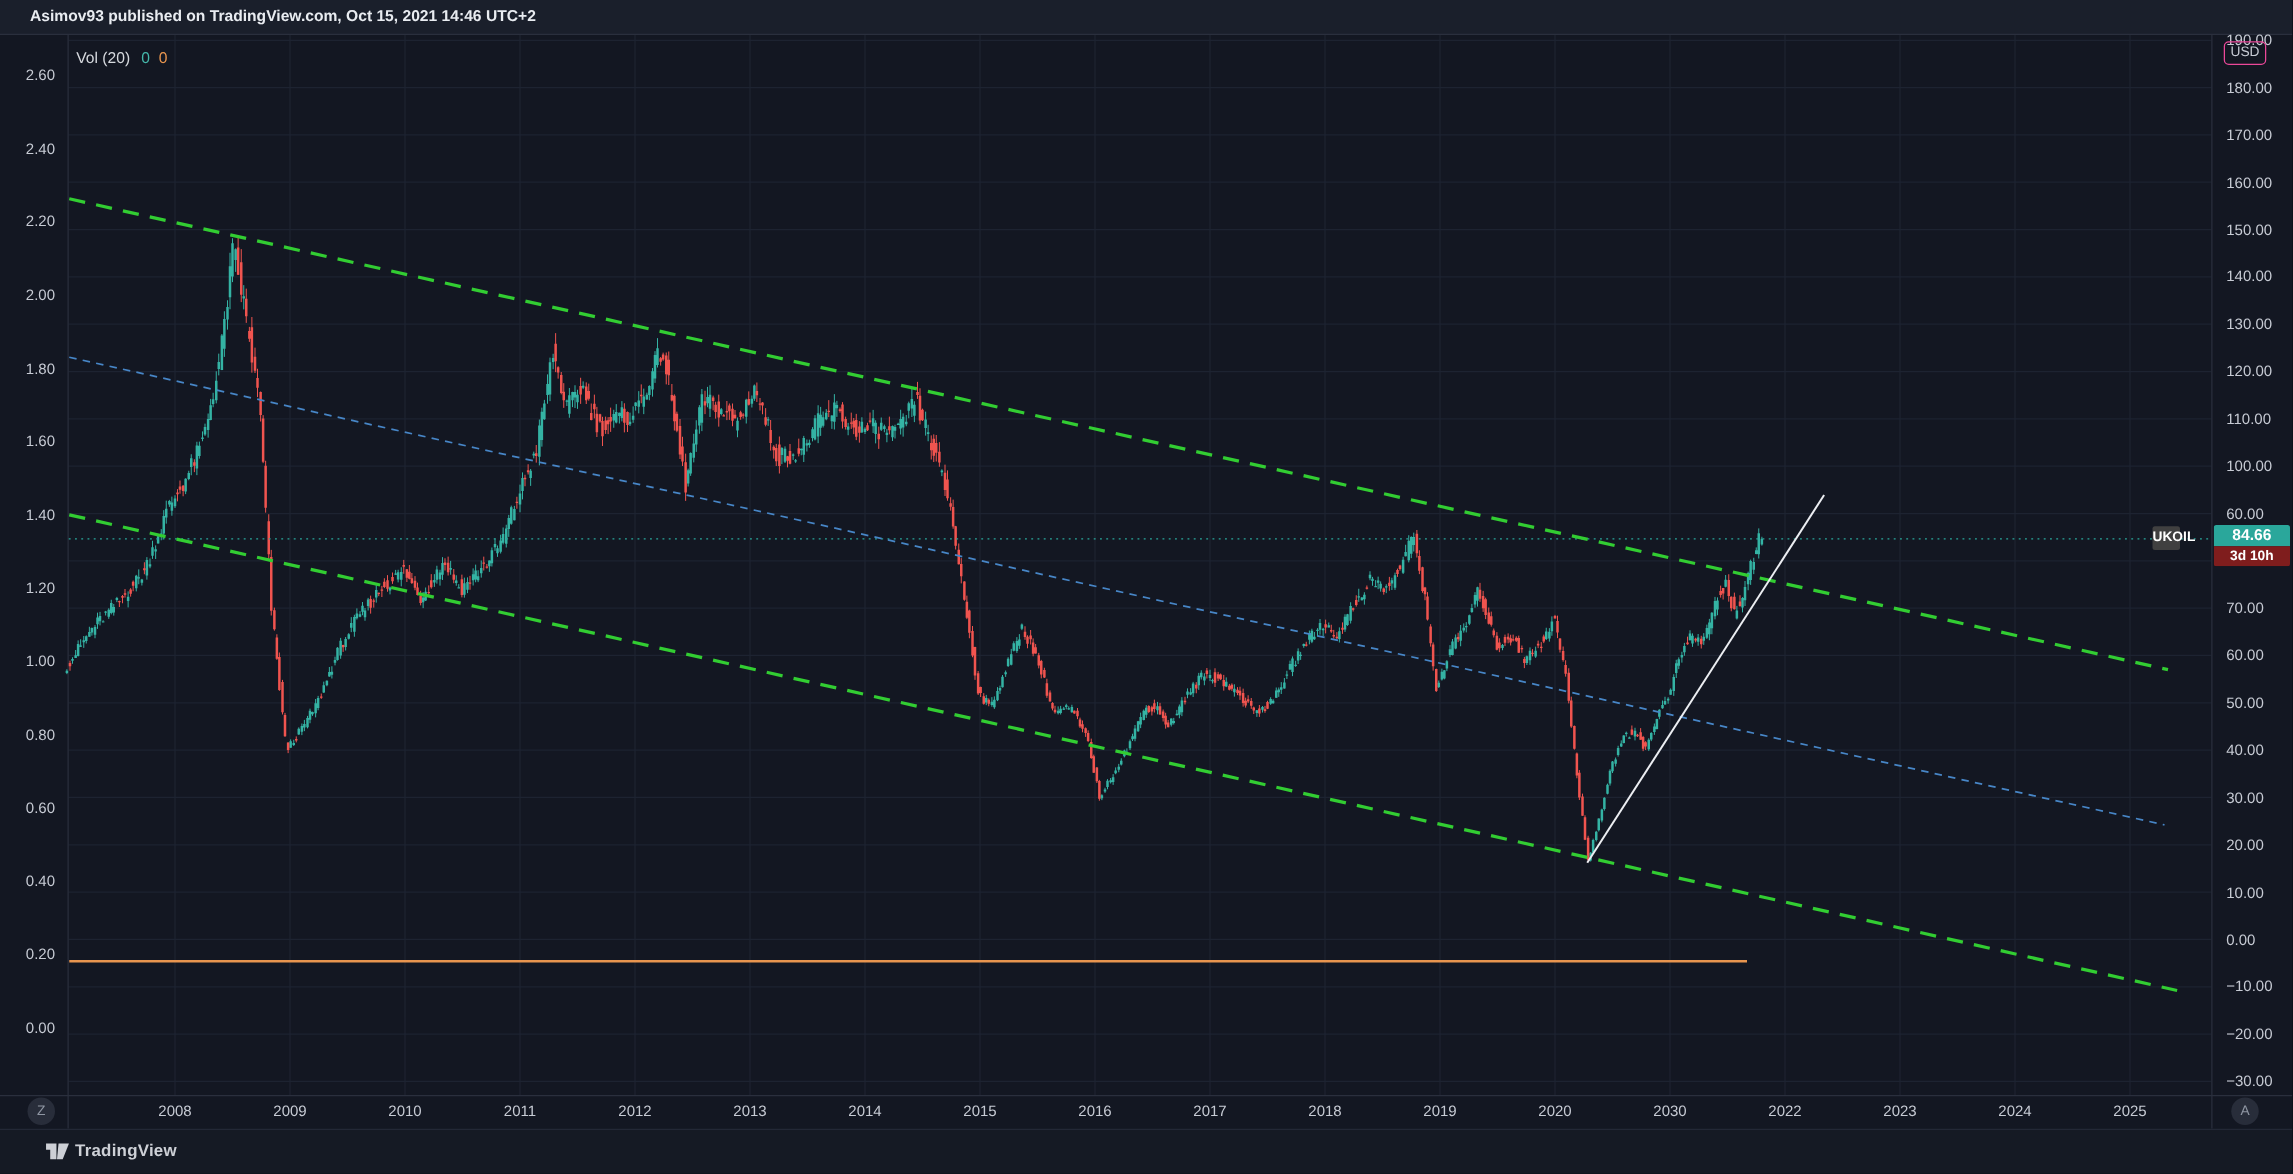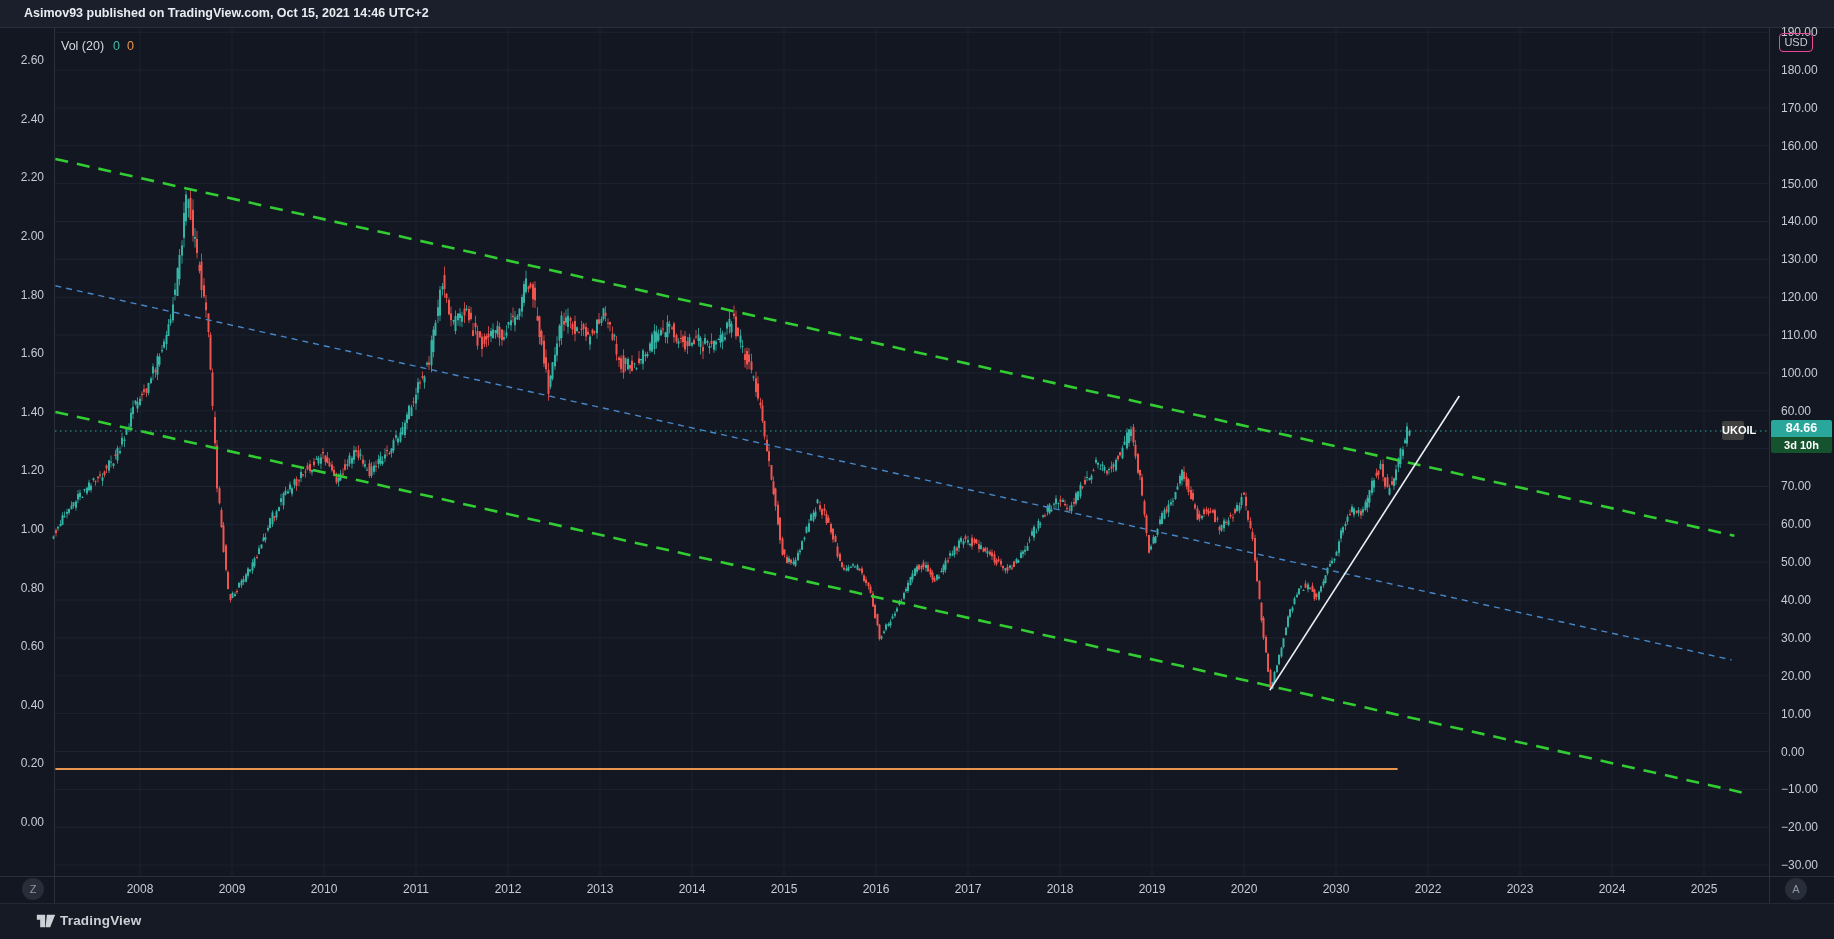--- a/index.html
+++ b/index.html
@@ -26,21 +26,21 @@
   .usd-badge{position:absolute;left:1779px;top:33px;width:32px;height:17px;border:1px solid #ec4899;
              border-radius:4px;color:#c7cbd4;font-size:11px;text-align:center;line-height:17px;}
   .circle-btn{position:absolute;width:22px;height:22px;border-radius:50%;background:#282d3a;color:#8f96a3;
               font-size:11px;text-align:center;line-height:22px;top:878px;}
   
   .ukoil-tag{position:absolute;left:1722px;top:421px;width:22px;height:19px;background:#404040;border-radius:2px;
              color:#fff;font-size:11px;font-weight:700;text-align:center;line-height:19px;}
   .price-label{position:absolute;left:1771px;top:420px;width:61px;border-radius:2px;overflow:hidden;
                text-align:center;color:#fff;}
   .price-label .p{background:#2aa79b;font-size:12.5px;font-weight:700;line-height:17px;}
-  .price-label .cd{background:#14532d;font-size:11px;font-weight:700;line-height:16px;}
+  .price-label .cd{background:#7f1d1d;font-size:11px;font-weight:700;line-height:16px;}
   
   .footer{position:absolute;left:0;top:903px;width:100%;height:36px;background:#151a24;border-top:1px solid #232836;box-sizing:border-box;}
   .brand{position:absolute;left:60px;top:9px;font-size:13.5px;font-weight:700;color:#cdd0d6;letter-spacing:.2px;}
   .tvlogo{position:absolute;left:36px;top:9px;}
 </style>
 </head>
 <body>
 
 <div class="stage">
 

